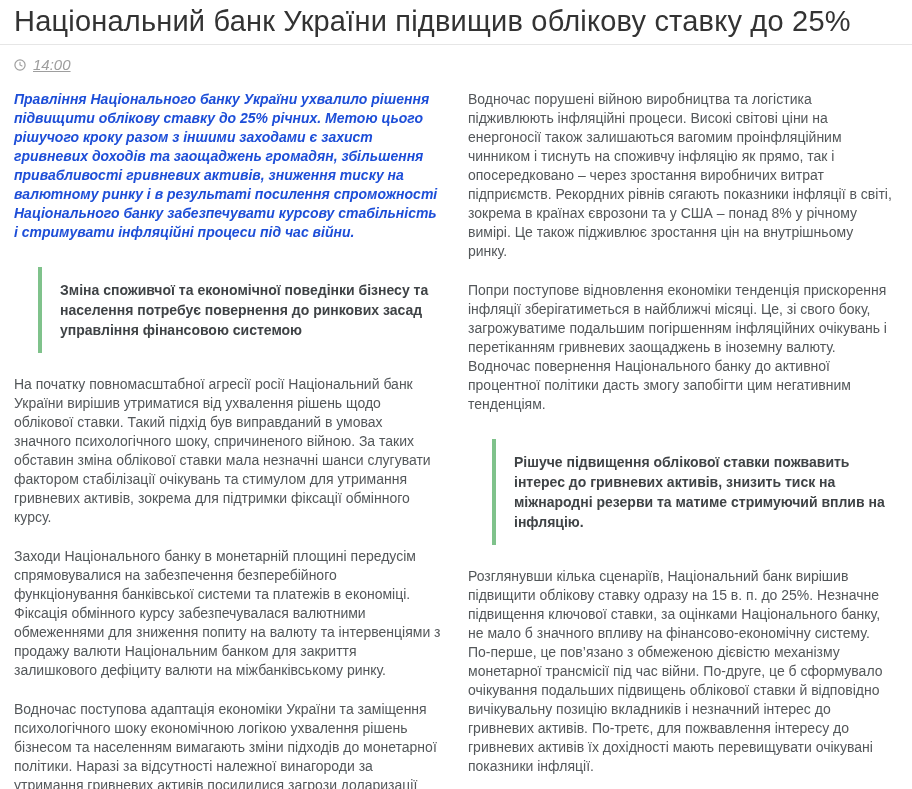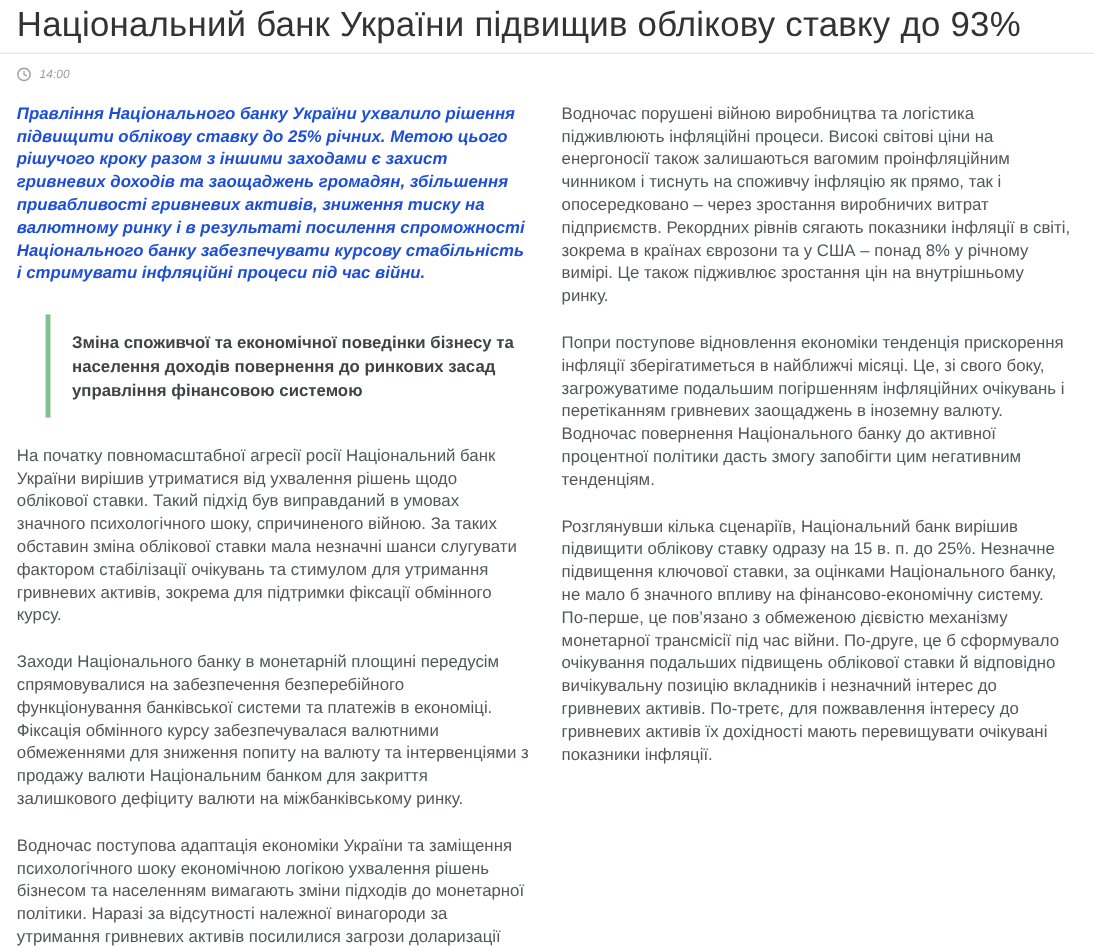--- a/index.html
+++ b/index.html
@@ -22,23 +22,24 @@
     border-top: 1px solid var(--divider-color, #e6e6e6);
   }
   .meta {
     display: flex;
     align-items: center;
     gap: 7px;
     padding: 11px 14px 0 14px;
     color: var(--meta-color, #9e9e9e);
   }
   .meta .time {
-    font-size: 10px;
+    font-size: 15px;
     font-style: italic;
     color: var(--meta-color, #9e9e9e);
+    text-decoration: underline;
   }
   .meta svg { display: block; }
   main.columns {
     display: flex;
     gap: 27px;
     padding: 17px 17px 0 14px;
   }
   .col { width: 427px; flex: 0 0 427px; }
   .col p {
     font-size: 14px;
@@ -58,41 +59,42 @@
     font-size: 14px;
     line-height: 20px;
     font-weight: 600;
     color: var(--quote-color, #3f4346);
   }
 </style>
 </head>
 <body>
 
 <header class="article-header">
-  <h1 class="article-title">Національний банк України підвищив облікову ставку до 93%</h1>
+  <h1 class="article-title">Національний банк України підвищив облікову ставку до 25%</h1>
 </header>
 
 <div class="divider"></div>
 
 <div class="meta">
   <span>
     <svg width="12" height="12" viewBox="0 0 12 12" fill="none">
       <circle cx="6" cy="6" r="5.1" stroke="#9e9e9e" stroke-width="1.2"></circle>
       <path d="M6 3.2 V6 L8 7" stroke="#9e9e9e" stroke-width="1.1" stroke-linecap="round"></path>
     </svg>
   </span>
   <span class="time">14:00</span>
 </div>
 
 <main class="columns">
   <div class="col">
       <p class="lead">Правління Національного банку України ухвалило рішення підвищити облікову ставку до 25% річних. Метою цього рішучого кроку разом з іншими заходами є захист гривневих доходів та заощаджень громадян, збільшення привабливості гривневих активів, зниження тиску на валютному ринку і в результаті посилення спроможності Національного банку забезпечувати курсову стабільність і стримувати інфляційні процеси під час війни.</p>
-      <blockquote class="quote">Зміна споживчої та економічної поведінки бізнесу та населення доходів повернення до ринкових засад управління фінансовою системою</blockquote>
+      <blockquote class="quote">Зміна споживчої та економічної поведінки бізнесу та населення потребує повернення до ринкових засад управління фінансовою системою</blockquote>
       <p class="normal">На початку повномасштабної агресії росії Національний банк України вирішив утриматися від ухвалення рішень щодо облікової ставки. Такий підхід був виправданий в умовах значного психологічного шоку, спричиненого війною. За таких обставин зміна облікової ставки мала незначні шанси слугувати фактором стабілізації очікувань та стимулом для утримання гривневих активів, зокрема для підтримки фіксації обмінного курсу.</p>
       <p class="normal">Заходи Національного банку в монетарній площині передусім спрямовувалися на забезпечення безперебійного функціонування банківської системи та платежів в економіці. Фіксація обмінного курсу забезпечувалася валютними обмеженнями для зниження попиту на валюту та інтервенціями з продажу валюти Національним банком для закриття залишкового дефіциту валюти на міжбанківському ринку.</p>
       <p class="normal">Водночас поступова адаптація економіки України та заміщення психологічного шоку економічною логікою ухвалення рішень бізнесом та населенням вимагають зміни підходів до монетарної політики. Наразі за відсутності належної винагороди за утримання гривневих активів посилилися загрози доларизації економіки та відповідної втрати ресурсу фінансовою системою. Девальваційні очікування громадян і бізнесу є нестійкими і чутливими до розвитку воєнної ситуації, зокрема до оперативних змін на фронті, та інших ситуативних факторів. Як наслідок, інтервенції Національного банку з продажу валюти зросли з 2 млрд дол. США у середньому за місяць у березні-квітні до 3,4 млрд дол</p>
     </div>
   <div class="col">
       <p class="normal">Водночас порушені війною виробництва та логістика підживлюють інфляційні процеси. Високі світові ціни на енергоносії також залишаються вагомим проінфляційним чинником і тиснуть на споживчу інфляцію як прямо, так і опосередковано – через зростання виробничих витрат підприємств. Рекордних рівнів сягають показники інфляції в світі, зокрема в країнах єврозони та у США – понад 8% у річному вимірі. Це також підживлює зростання цін на внутрішньому ринку.</p>
       <p class="normal">Попри поступове відновлення економіки тенденція прискорення інфляції зберігатиметься в найближчі місяці. Це, зі свого боку, загрожуватиме подальшим погіршенням інфляційних очікувань і перетіканням гривневих заощаджень в іноземну валюту. Водночас повернення Національного банку до активної процентної політики дасть змогу запобігти цим негативним тенденціям.</p>
+      <blockquote class="quote">Рішуче підвищення облікової ставки пожвавить інтерес до гривневих активів, знизить тиск на міжнародні резерви та матиме стримуючий вплив на інфляцію.</blockquote>
       <p class="normal">Розглянувши кілька сценаріїв, Національний банк вирішив підвищити облікову ставку одразу на 15 в. п. до 25%. Незначне підвищення ключової ставки, за оцінками Національного банку, не мало б значного впливу на фінансово-економічну систему. По-перше, це пов’язано з обмеженою дієвістю механізму монетарної трансмісії під час війни. По-друге, це б сформувало очікування подальших підвищень облікової ставки й відповідно вичікувальну позицію вкладників і незначний інтерес до гривневих активів. По-третє, для пожвавлення інтересу до гривневих активів їх дохідності мають перевищувати очікувані показники інфляції.</p>
     </div>
 </main>
 
 </body></html>

